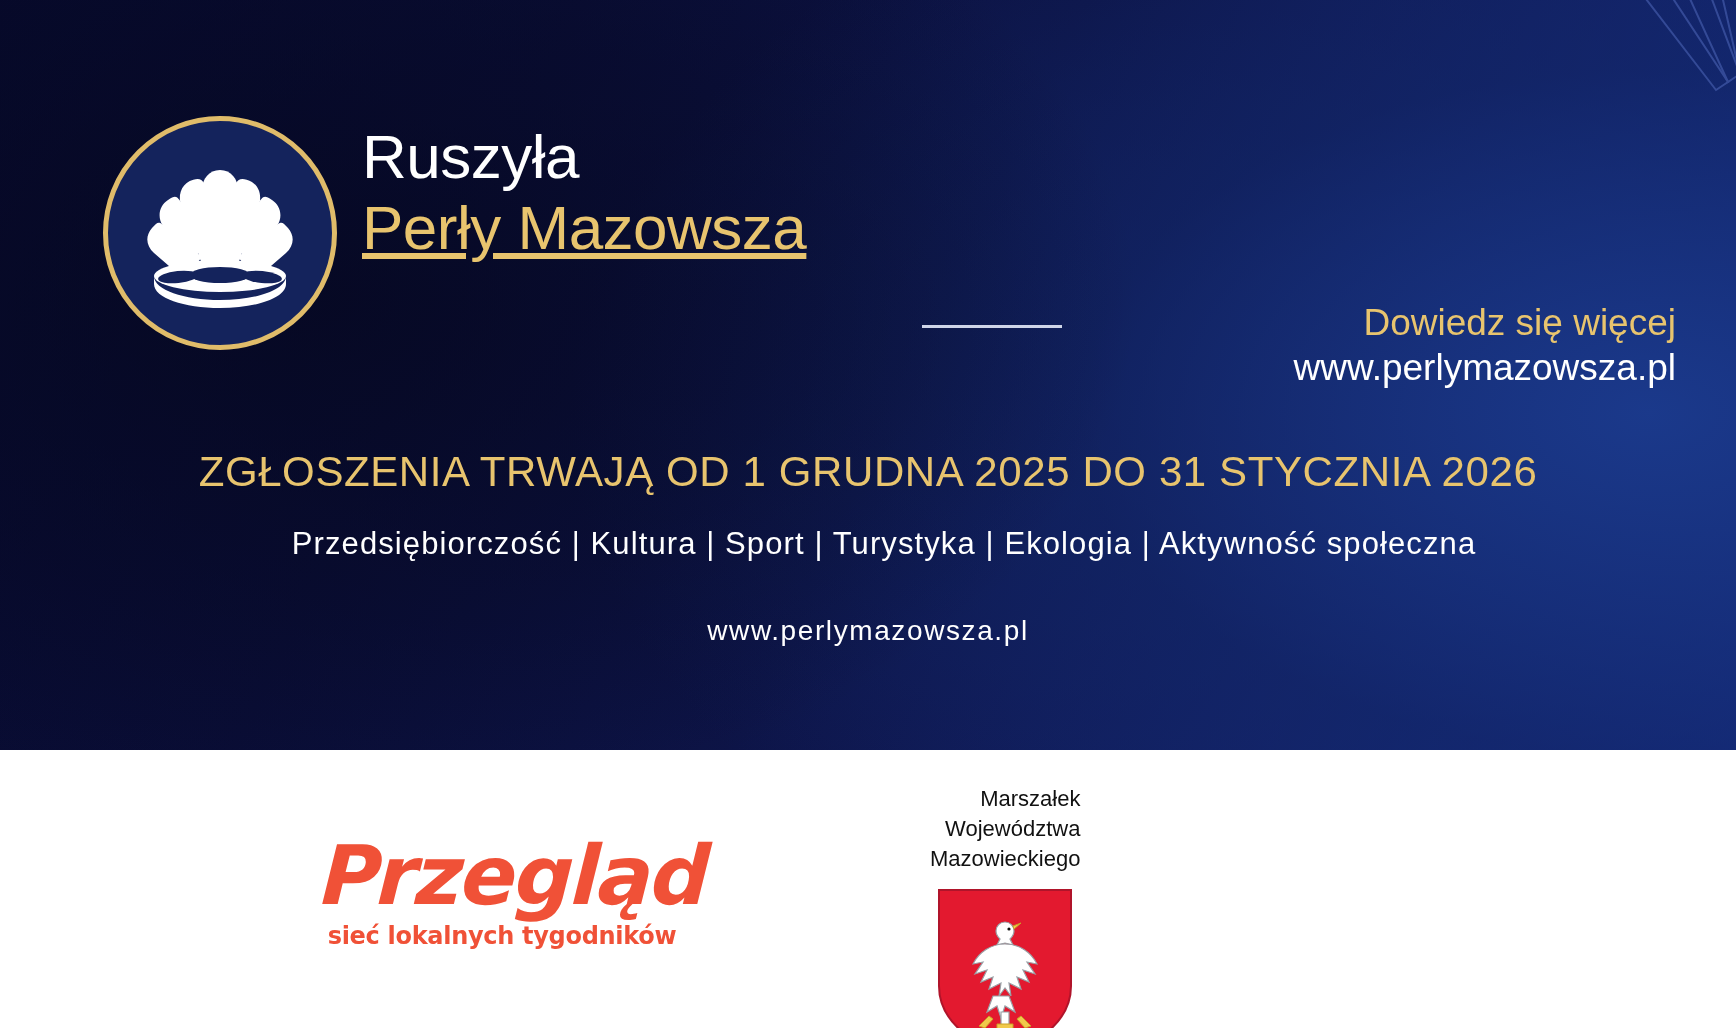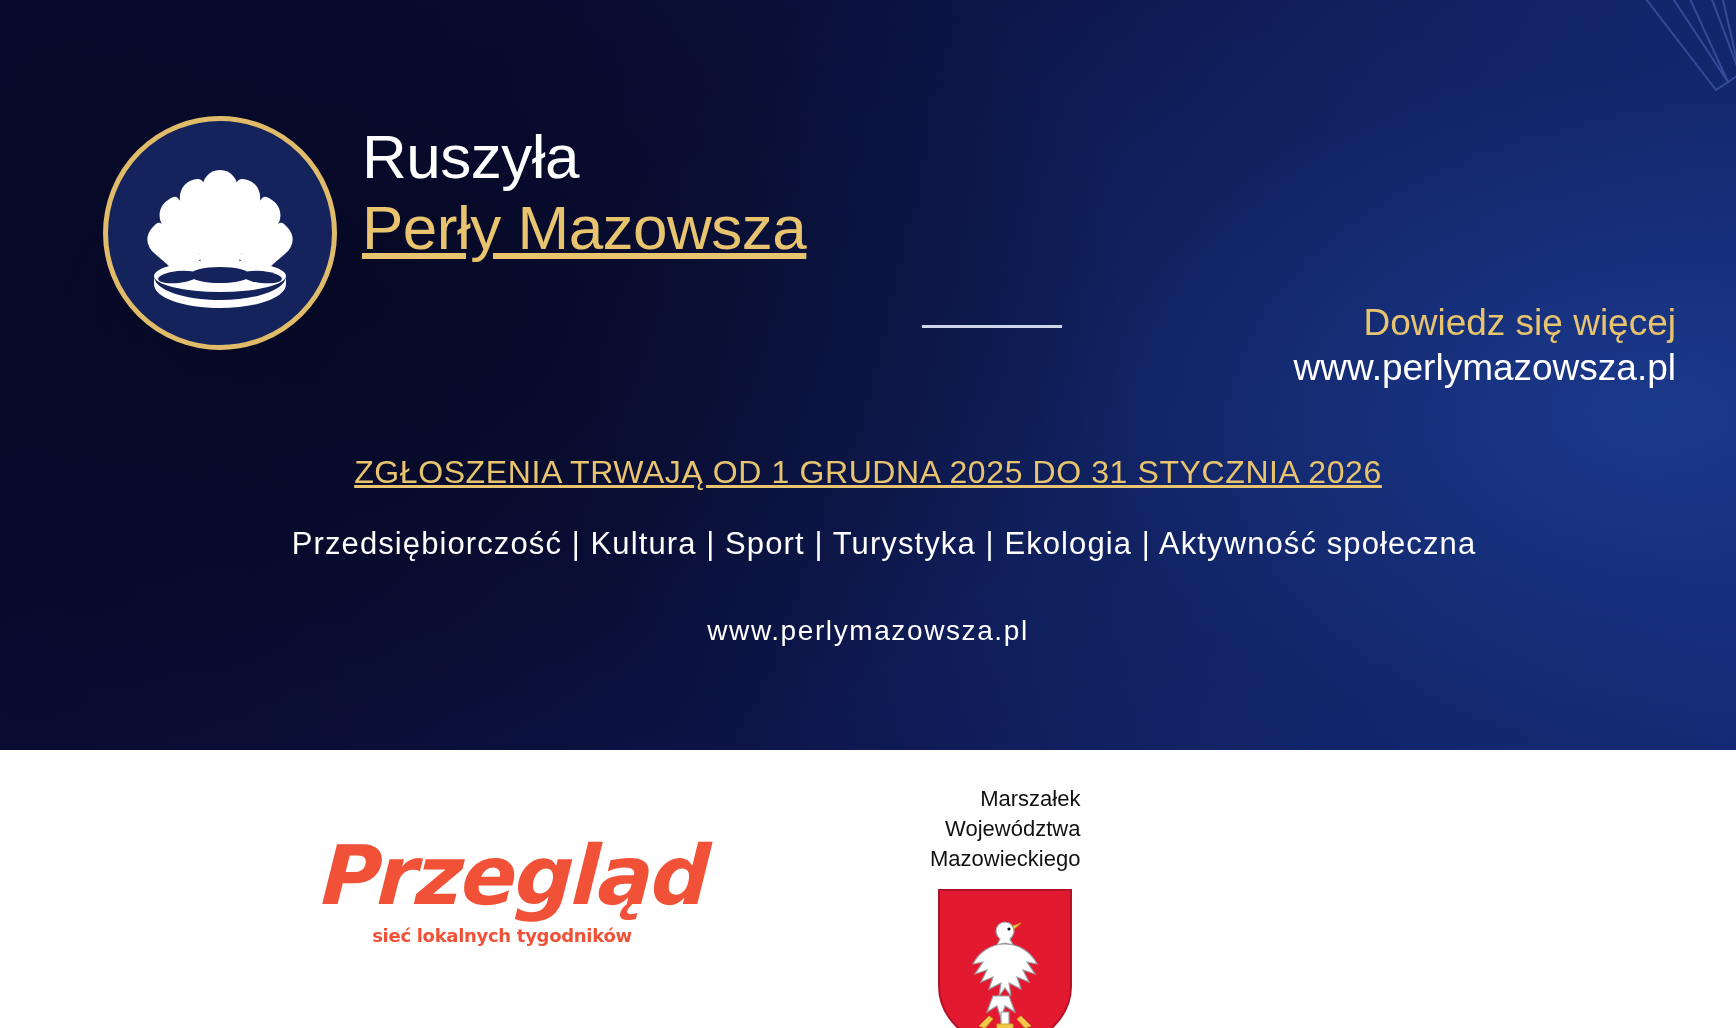--- a/index.html
+++ b/index.html
@@ -98,26 +98,25 @@
     color:#ffffff;
     white-space:nowrap;
   }
 
   
   .dates {
     position:absolute;
     left:0; top:444px;
     width:1736px;
     text-align:center;
-    font-size:32px;
+    font-size:42px;
     line-height:56px;
     letter-spacing:0.6px;
     color:#e8c46e;
     white-space:nowrap;
-    text-decoration:underline;
   }
 
   
   .categories {
     position:absolute;
     left:0; top:522px;
     width:1736px;
     text-align:center;
     font-size:31px;
     line-height:44px;
@@ -161,21 +160,21 @@
     line-height:84px;
     font-weight:bold;
     font-style:italic;
     color:#f05137;
     letter-spacing:-2px;
     transform:skewX(-3deg);
   }
   .przeglad-sub {
     margin-top:6px;
     font-family:"DejaVu Sans", sans-serif;
-    font-size:18px;
+    font-size:24px;
     line-height:24px;
     font-weight:bold;
     color:#f05137;
     letter-spacing:-0.3px;
   }
   .patron-block {
     position:absolute;
     left:930px; top:0px;
     display:flex;
     align-items:center;

